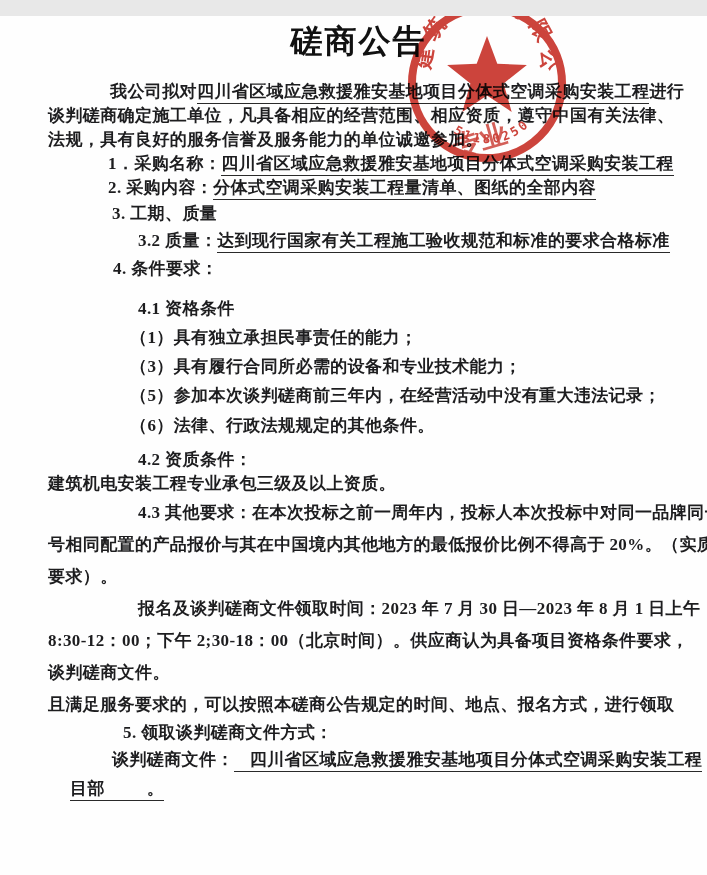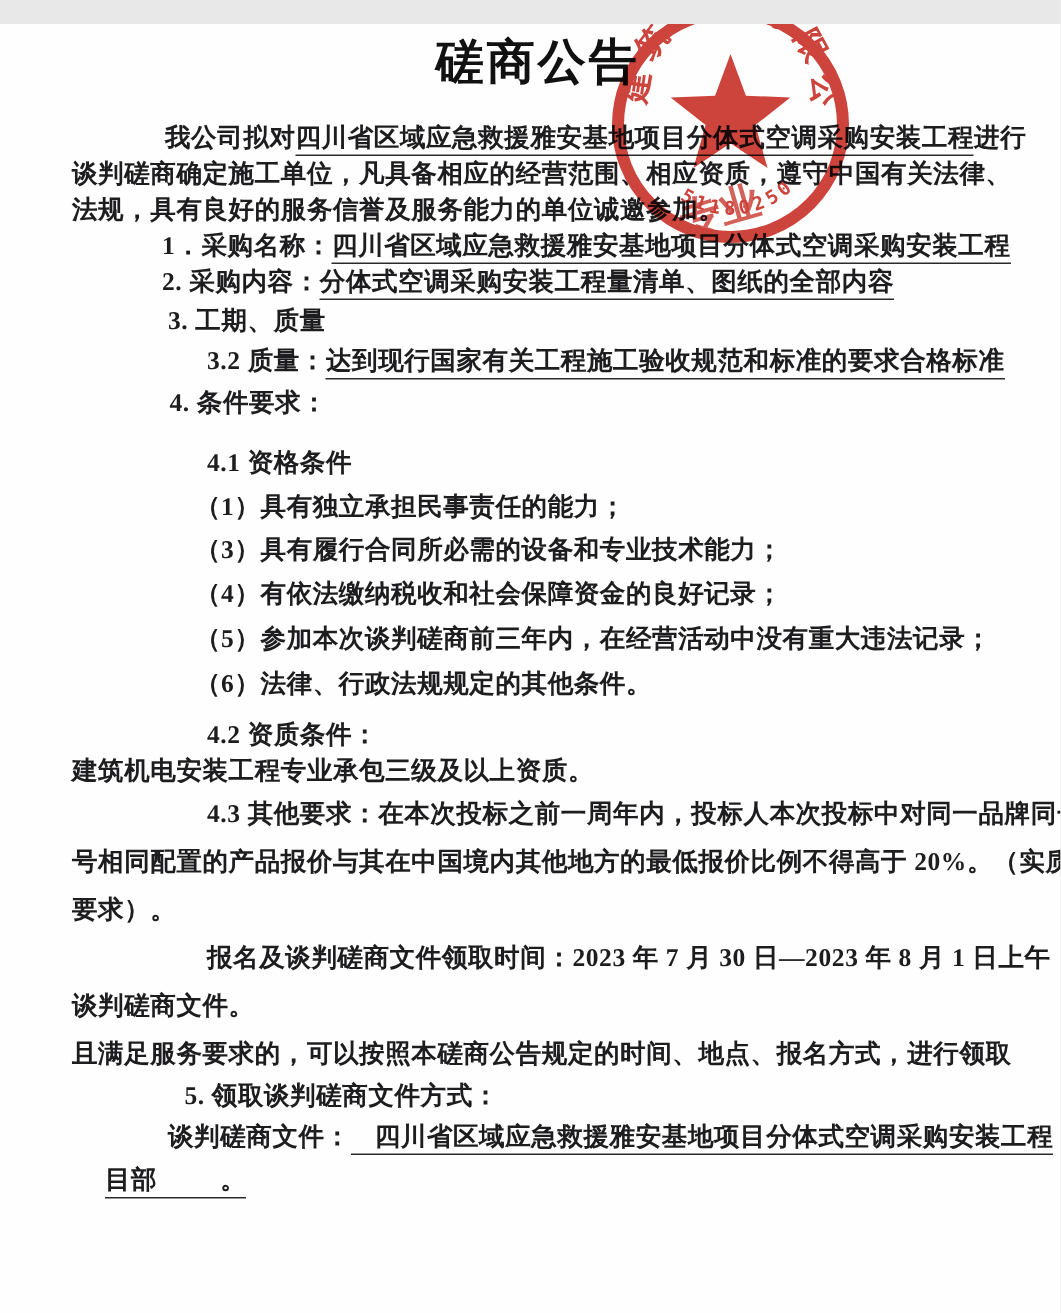--- a/index.html
+++ b/index.html
@@ -60,31 +60,31 @@
     <div class="ln lh24 pl60"><span>1．采购名称：</span><span class="u">四川省区域应急救援雅安基地项目分体式空调采购安装工程</span></div>
     <div class="ln lh24 pl60"><span>2. 采购内容：</span><span class="u">分体式空调采购安装工程量清单、图纸的全部内容</span></div>
 
     <div class="ln lh27 pl64">3. 工期、质量</div>
     <div class="ln lh28 pl90"><span>3.2 质量：</span><span class="u">达到现行国家有关工程施工验收规范和标准的要求合格标准</span></div>
 
     <div class="ln lh28 pl65">4. 条件要求：</div>
     <div class="ln lh29 pl90 mt11">4.1 资格条件</div>
     <div class="ln lh29 pl82">（1）具有独立承担民事责任的能力；</div>
     <div class="ln lh29 pl82">（3）具有履行合同所必需的设备和专业技术能力；</div>
-    <div class="ln lh30 pl82">（4）有依法缴纳税收和社会保障资金的良好记录；</div>
     <div class="ln lh30 pl82">（5）参加本次谈判磋商前三年内，在经营活动中没有重大违法记录；</div>
     <div class="ln lh30 pl82">（6）法律、行政法规规定的其他条件。</div>
     <div class="ln lh26 pl90 mt6">4.2 资质条件：</div>
     <div class="ln lh22">建筑机电安装工程专业承包三级及以上资质。</div>
 
     <div class="ln lh32 pl90 mt2">4.3 其他要求：在本次投标之前一周年内，投标人本次投标中对同一品牌同一型</div>
     <div class="ln lh32">号相同配置的产品报价与其在中国境内其他地方的最低报价比例不得高于 20%。（实质性</div>
     <div class="ln lh32">要求）。</div>
 
     <div class="ln lh32 pl90">报名及谈判磋商文件领取时间：2023 年 7 月 30 日—2023 年 8 月 1 日上午</div>
+    <div class="ln lh32">8:30-12：00；下午 2;30-18：00（北京时间）。供应商认为具备项目资格条件要求，</div>
     <div class="ln lh32">谈判磋商文件。</div>
     <div class="ln lh32">且满足服务要求的，可以按照本磋商公告规定的时间、地点、报名方式，进行领取</div>
 
     <div class="ln lh24 pl75">5. 领取谈判磋商文件方式：</div>
     <div class="ln lh30 pl64"><span>谈判磋商文件：</span><span class="u"><span class="ublank"></span><span>四川省区域应急救援雅安基地项目分体式空调采购安装工程</span></span></div>
     <div class="ln lh28 pl22"><span class="u"><span>目部</span><span class="ublank2"></span><span>。</span></span></div>
 
   </div>
 
   <div class="seal">

